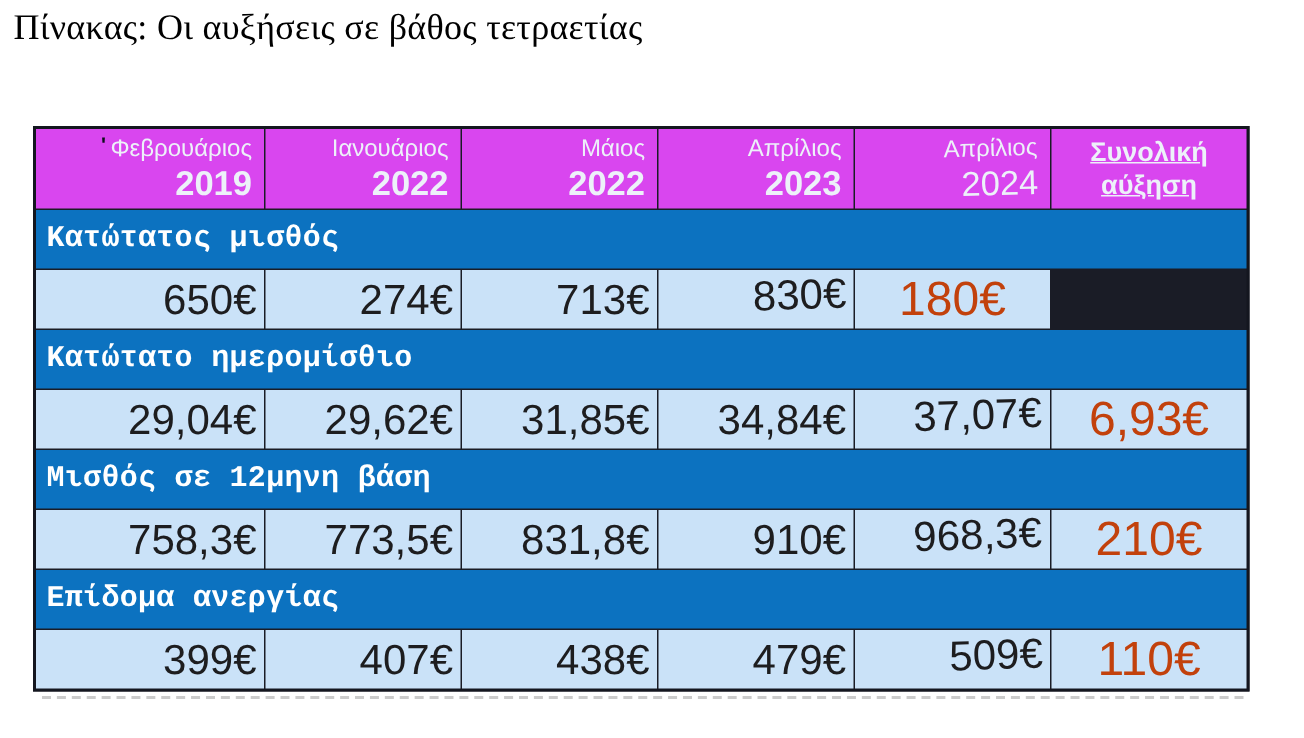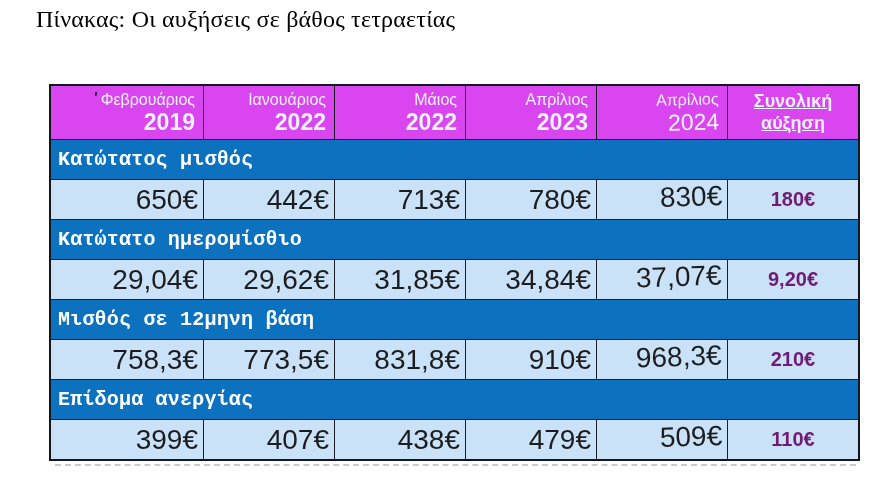--- a/index.html
+++ b/index.html
@@ -4,21 +4,21 @@
 <style>
   html, body {
     margin: 0;
     padding: 0;
     background: #ffffff;
     width: 869px;
     height: 492px;
     overflow: hidden;
     font-family: "Liberation Sans", sans-serif;
   }
-  .page { position: relative; width: 791px; height: 492px; background: #ffffff; margin-left: 27px; }
+  .page { position: relative; width: 791px; height: 492px; background: #ffffff; }
 
   .title {
     position: absolute;
     left: 9px;
     top: 6px;
     margin: 0;
     font-family: "Liberation Serif", serif;
     font-weight: 400;
     font-size: 24px;
     color: #000000;
@@ -95,23 +95,23 @@
     display: flex;
     align-items: center;
     justify-content: flex-end;
     padding-right: 5px;
     box-sizing: border-box;
   }
   .cell.c5v span { display: inline-block; transform: rotate(-2deg) translateY(-3px); }
   .cell.total {
     justify-content: center;
     padding-right: 0;
-    font-weight: 700;
-    font-size: 20px;
-    color: #701a75;
+    font-weight: 400;
+    font-size: 32px;
+    color: #c2410c;
   }
 
   
   .shadow-line {
     position: absolute;
     left: 28px;
     top: 464px;
     width: 801px;
     height: 0;
     border-top: 2px dashed #c2c2c2;
@@ -147,37 +147,36 @@
       <span class="hmonth">Απρίλιος</span>
       <span class="hyear">2024</span>
     </div>
     <div class="hcell total-h">
       <span>Συνολική</span>
       <span>αύξηση</span>
     </div>
 
     <div class="band">Κατώτατος μισθός</div>
     <div class="cell">650€</div>
-    <div class="cell">442€</div>
+    <div class="cell">274€</div>
     <div class="cell">713€</div>
-    <div class="cell">780€</div>
     <div class="cell c5v">
         <span>830€</span>
       </div>
     <div class="cell total">180€</div>
 
     <div class="band">Κατώτατο ημερομίσθιο</div>
     <div class="cell">29,04€</div>
     <div class="cell">29,62€</div>
     <div class="cell">31,85€</div>
     <div class="cell">34,84€</div>
     <div class="cell c5v">
         <span>37,07€</span>
       </div>
-    <div class="cell total">9,20€</div>
+    <div class="cell total">6,93€</div>
 
     <div class="band">Μισθός σε 12μηνη βάση</div>
     <div class="cell">758,3€</div>
     <div class="cell">773,5€</div>
     <div class="cell">831,8€</div>
     <div class="cell">910€</div>
     <div class="cell c5v">
         <span>968,3€</span>
       </div>
     <div class="cell total">210€</div>

